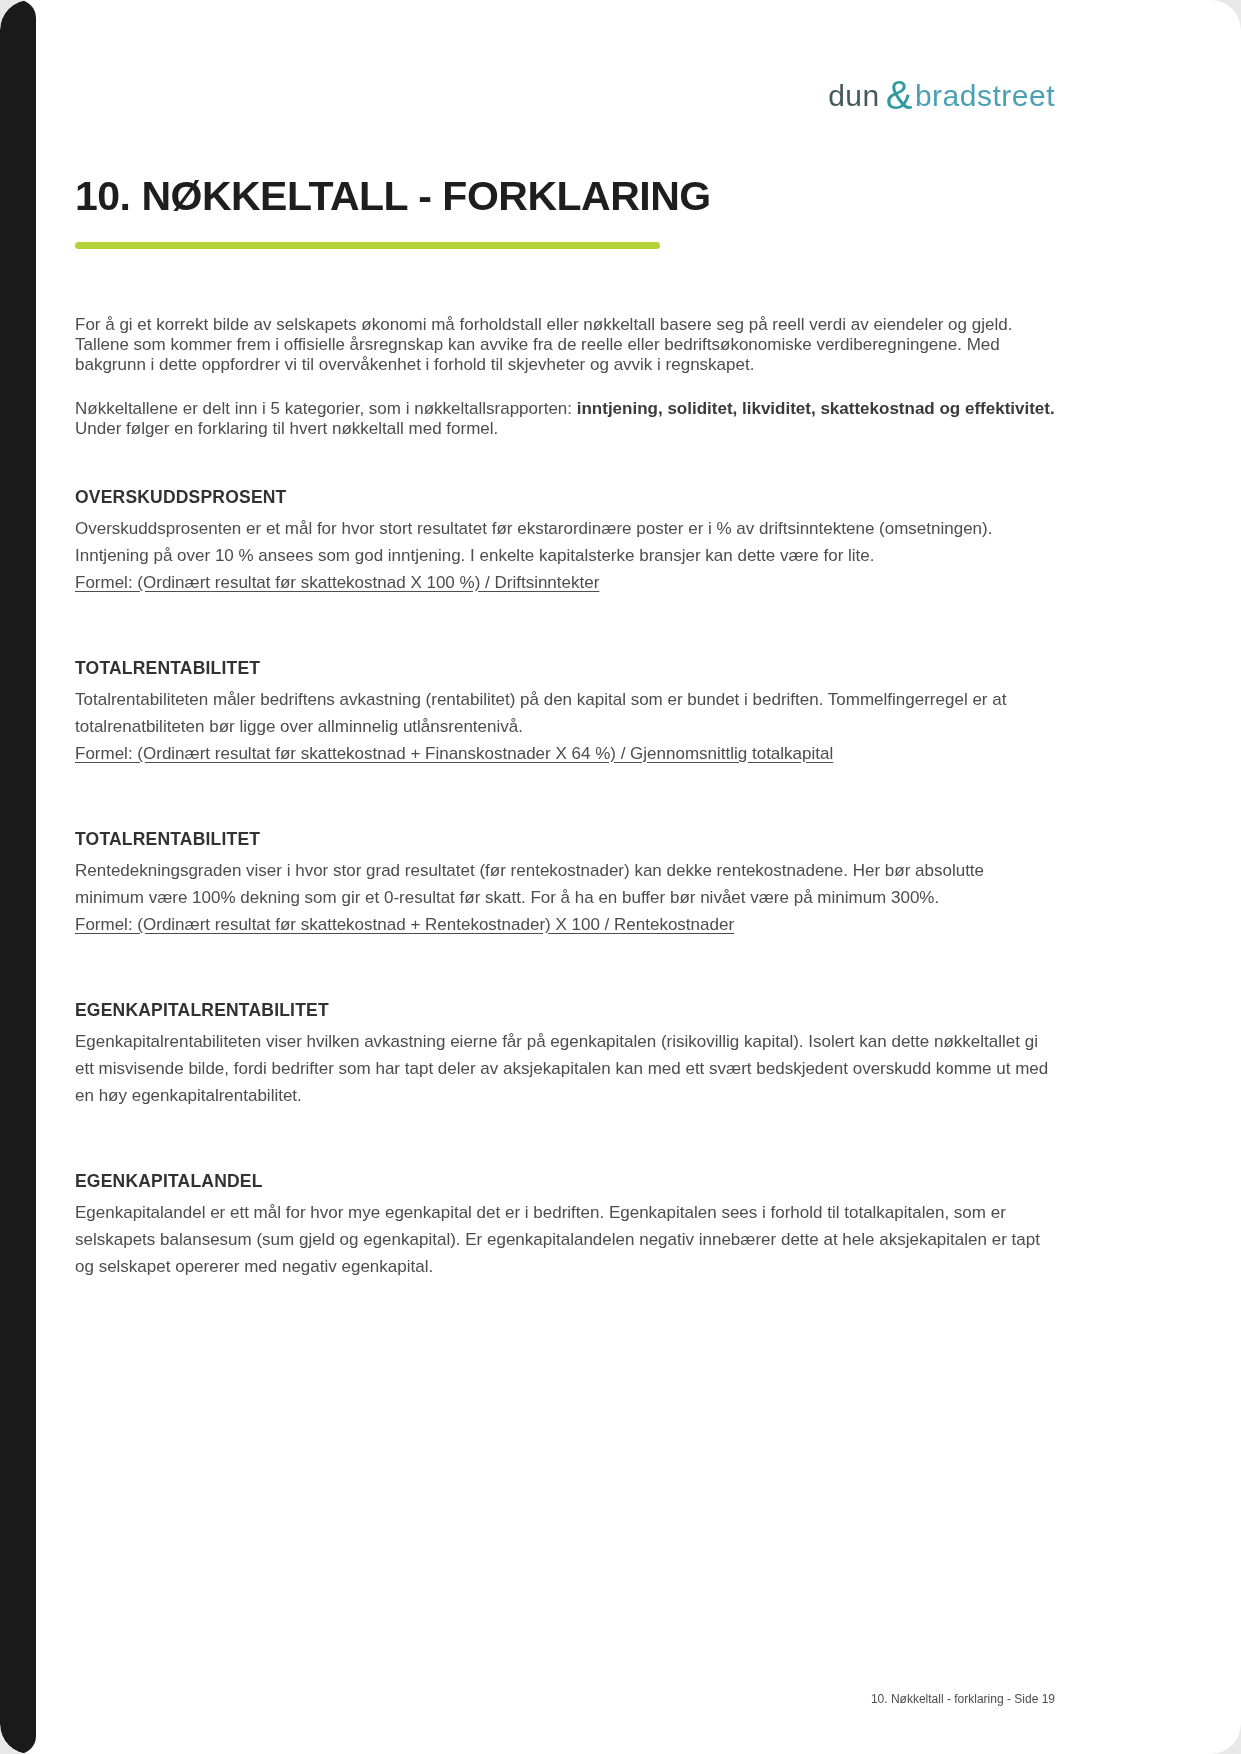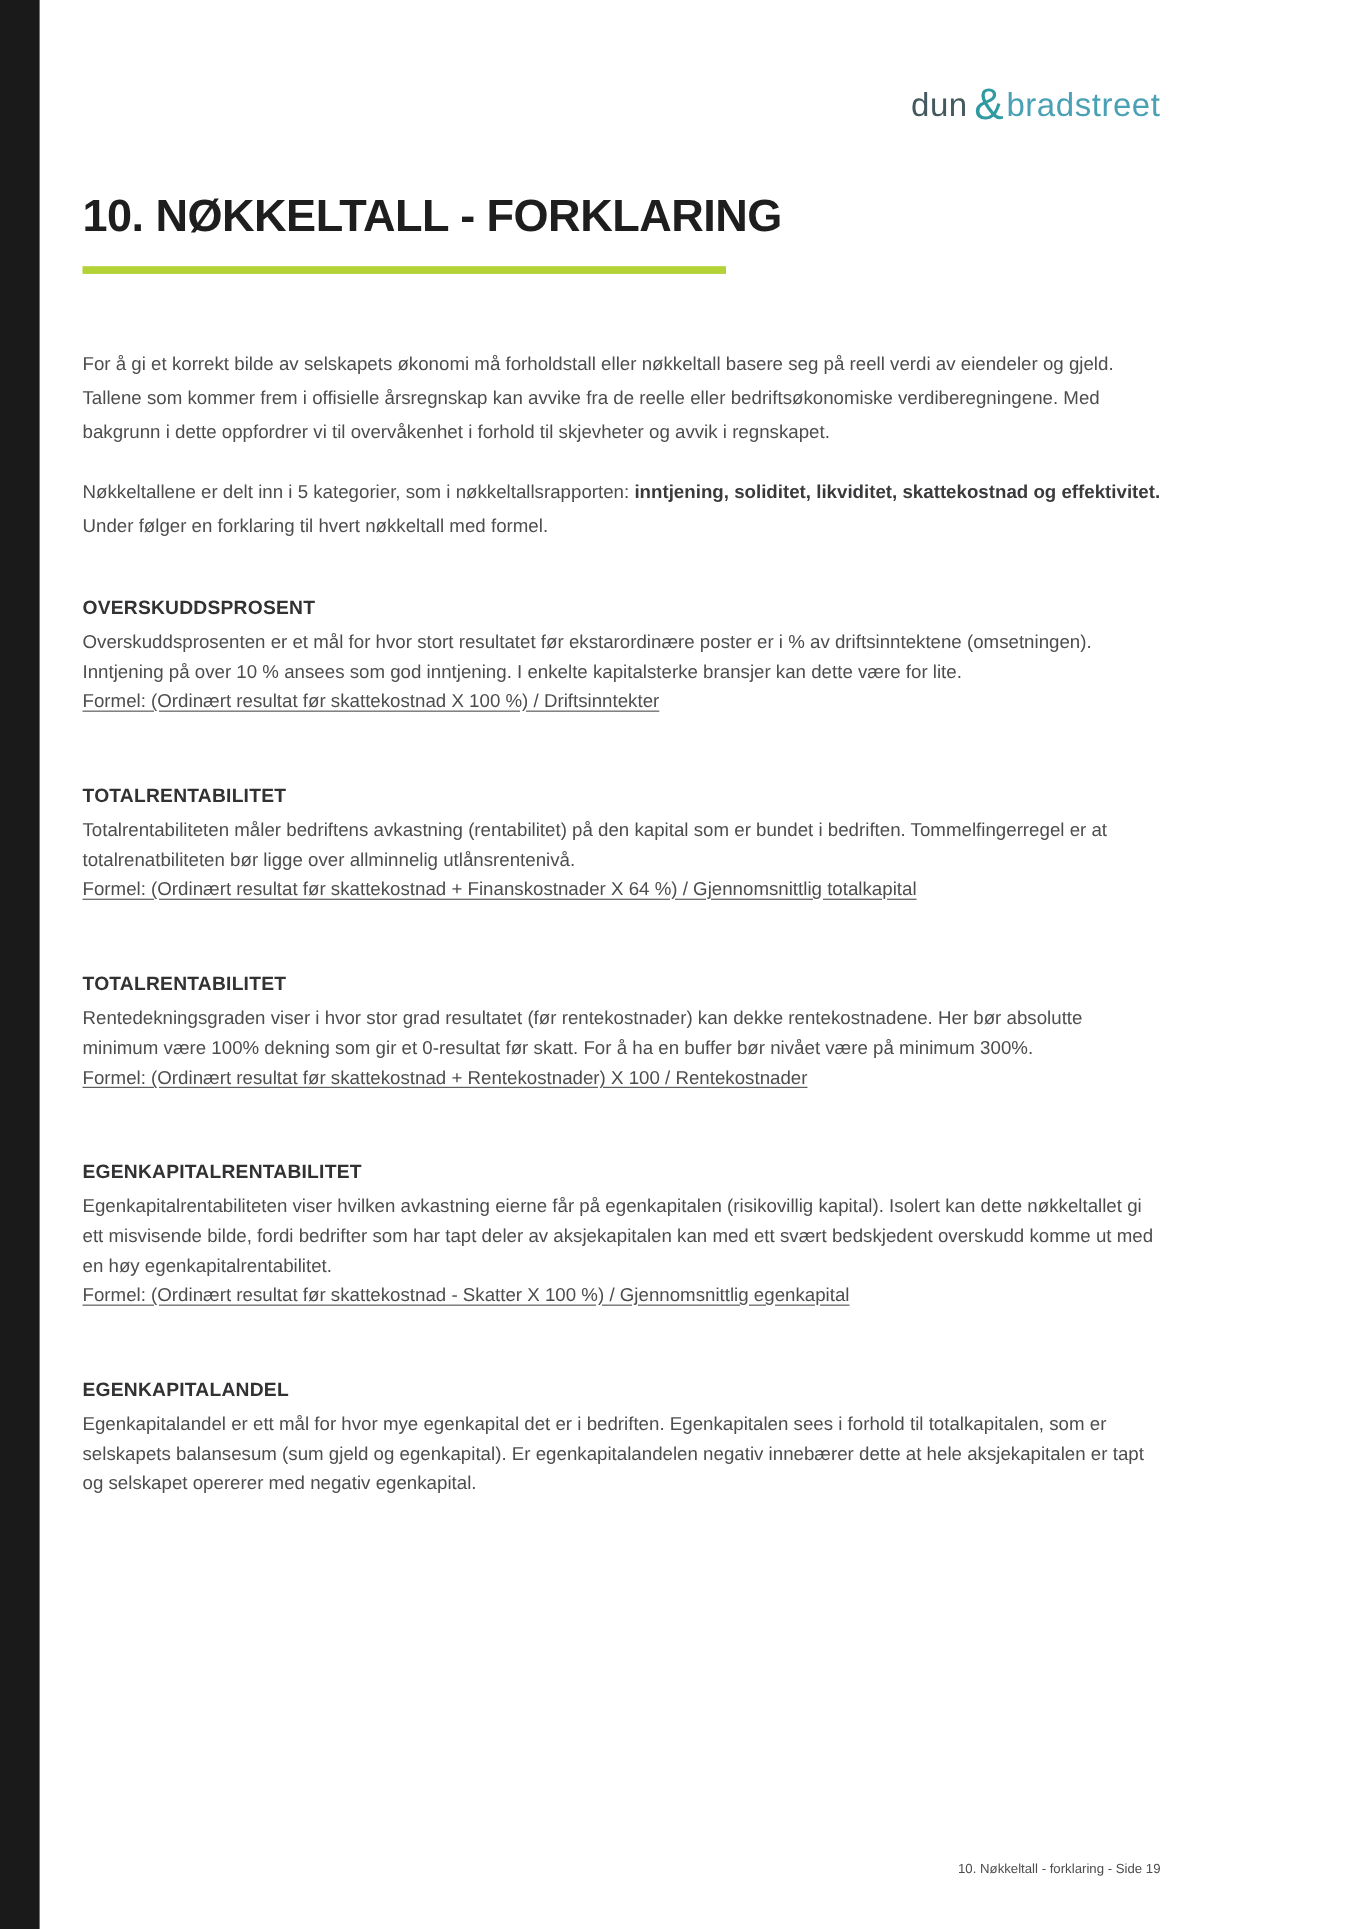--- a/index.html
+++ b/index.html
@@ -1,15 +1,15 @@
 <!DOCTYPE html>
 <html lang="no"><head>
 <meta charset="utf-8">
 <style>
-  * { margin: 0; padding: 0; box-sizing: border-box; }
+  * { margin: 0; padding: 0; box-sizing: border-box; border-radius: 30px; }
   html, body { background: #e8e8e8; }
   body { font-family: "Liberation Sans", "DejaVu Sans", sans-serif; }
 
   .page {
     position: relative;
     width: 1241px;
     height: 1754px;
     background: #ffffff;
     margin: 0 auto;
     overflow: hidden;
@@ -71,21 +71,21 @@
     margin-top: 22px;
     width: 585px;
     height: 7px;
     background: #b2d235;
   }
 
   .intro {
     margin-top: 66px;
     color: #4d4d4f;
     font-size: 17px;
-    line-height: 31px;
+    line-height: 20px;
   }
   .intro p + p { margin-top: 24px; }
   .intro b { color: #3a3a3c; }
 
   .sections { margin-top: 48px; }
 
   .section { margin-bottom: 62px; }
   .section h2 {
     font-size: 17.5px;
     font-weight: 700;
@@ -152,21 +152,20 @@
 
       <div class="section">
         <h2>TOTALRENTABILITET</h2>
         <div class="body">Rentedekningsgraden viser i hvor stor grad resultatet (før rentekostnader) kan dekke rentekostnadene. Her bør absolutte minimum være 100% dekning som gir et 0-resultat før skatt. For å ha en buffer bør nivået være på minimum 300%.</div>
         <div class="formula">Formel: (Ordinært resultat før skattekostnad + Rentekostnader) X 100 / Rentekostnader</div>
       </div>
 
       <div class="section">
         <h2>EGENKAPITALRENTABILITET</h2>
         <div class="body">Egenkapitalrentabiliteten viser hvilken avkastning eierne får på egenkapitalen (risikovillig kapital). Isolert kan dette nøkkeltallet gi ett misvisende bilde, fordi bedrifter som har tapt deler av aksjekapitalen kan med ett svært bedskjedent overskudd komme ut med en høy egenkapitalrentabilitet.</div>
-        <div class="formula">Formel: (Ordinært resultat før skattekostnad - Skatter X 100 %) / Gjennomsnittlig egenkapital</div>
       </div>
 
       <div class="section">
         <h2>EGENKAPITALANDEL</h2>
         <div class="body">Egenkapitalandel er ett mål for hvor mye egenkapital det er i bedriften. Egenkapitalen sees i forhold til totalkapitalen, som er selskapets balansesum (sum gjeld og egenkapital). Er egenkapitalandelen negativ innebærer dette at hele aksjekapitalen er tapt og selskapet opererer med negativ egenkapital.</div>
       </div>
 
     </div>
   </div>
 

